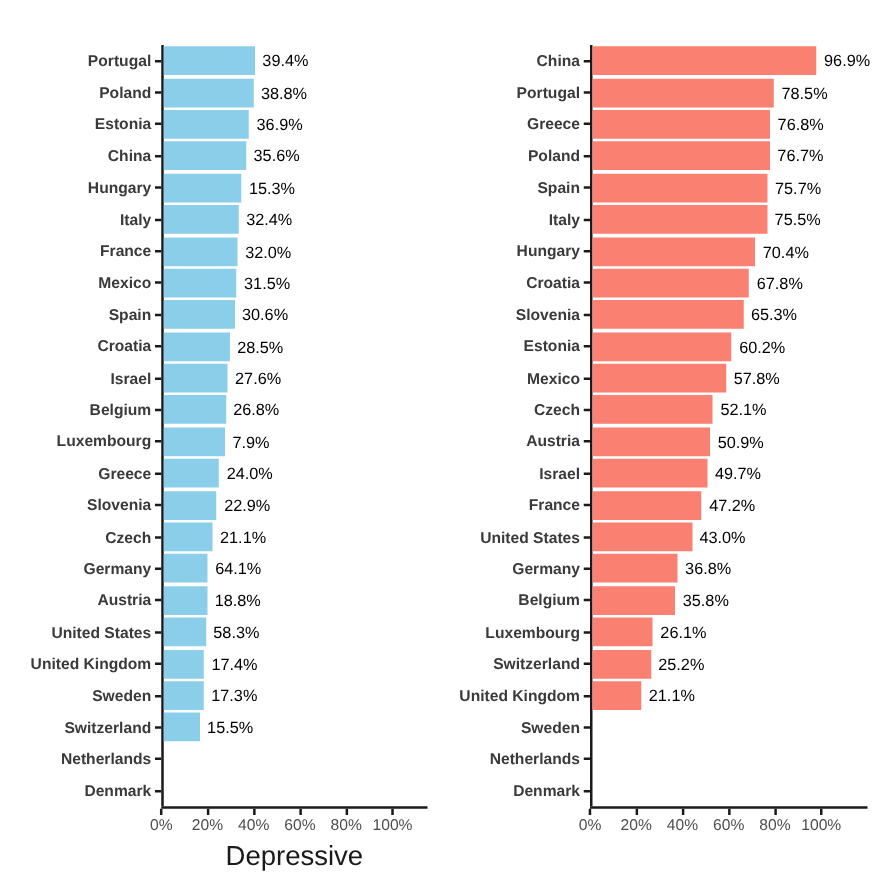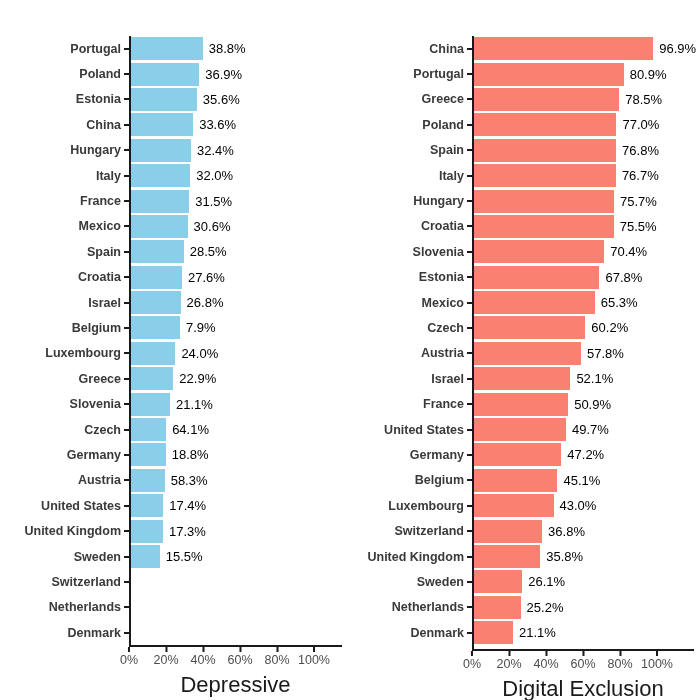--- a/index.html
+++ b/index.html
@@ -166,34 +166,38 @@
               <span class="lbl">Netherlands</span>
               <span class="ytickmark"></span>
             </div>
             <div class="lrow">
               <span class="lbl">Denmark</span>
               <span class="ytickmark"></span>
             </div>
           </div>
         <div class="plot" style="width: 213px;">
             <div class="brow">
+              <div class="bar" style="width: 72.89px; background: rgb(139, 206, 233);"></div>
+              <span class="val">39.4%</span>
+            </div>
+            <div class="brow">
               <div class="bar" style="width: 71.78px; background: rgb(139, 206, 233);"></div>
               <span class="val">38.8%</span>
             </div>
             <div class="brow">
               <div class="bar" style="width: 68.265px; background: rgb(139, 206, 233);"></div>
               <span class="val">36.9%</span>
             </div>
             <div class="brow">
               <div class="bar" style="width: 65.86px; background: rgb(139, 206, 233);"></div>
               <span class="val">35.6%</span>
             </div>
             <div class="brow">
               <div class="bar" style="width: 62.16px; background: rgb(139, 206, 233);"></div>
-              <span class="val">33.6%</span>
+              <span class="val">15.3%</span>
             </div>
             <div class="brow">
               <div class="bar" style="width: 59.94px; background: rgb(139, 206, 233);"></div>
               <span class="val">32.4%</span>
             </div>
             <div class="brow">
               <div class="bar" style="width: 59.2px; background: rgb(139, 206, 233);"></div>
               <span class="val">32.0%</span>
             </div>
             <div class="brow">
@@ -386,32 +390,24 @@
               <span class="lbl">Denmark</span>
               <span class="ytickmark"></span>
             </div>
           </div>
         <div class="plot" style="width: 222px;">
             <div class="brow">
               <div class="bar" style="width: 179.265px; background: rgb(250, 128, 114);"></div>
               <span class="val">96.9%</span>
             </div>
             <div class="brow">
-              <div class="bar" style="width: 149.665px; background: rgb(250, 128, 114);"></div>
-              <span class="val">80.9%</span>
-            </div>
-            <div class="brow">
               <div class="bar" style="width: 145.225px; background: rgb(250, 128, 114);"></div>
               <span class="val">78.5%</span>
             </div>
             <div class="brow">
-              <div class="bar" style="width: 142.45px; background: rgb(250, 128, 114);"></div>
-              <span class="val">77.0%</span>
-            </div>
-            <div class="brow">
               <div class="bar" style="width: 142.08px; background: rgb(250, 128, 114);"></div>
               <span class="val">76.8%</span>
             </div>
             <div class="brow">
               <div class="bar" style="width: 141.895px; background: rgb(250, 128, 114);"></div>
               <span class="val">76.7%</span>
             </div>
             <div class="brow">
               <div class="bar" style="width: 140.045px; background: rgb(250, 128, 114);"></div>
               <span class="val">75.7%</span>
@@ -448,24 +444,20 @@
               <div class="bar" style="width: 94.165px; background: rgb(250, 128, 114);"></div>
               <span class="val">50.9%</span>
             </div>
             <div class="brow">
               <div class="bar" style="width: 91.945px; background: rgb(250, 128, 114);"></div>
               <span class="val">49.7%</span>
             </div>
             <div class="brow">
               <div class="bar" style="width: 87.32px; background: rgb(250, 128, 114);"></div>
               <span class="val">47.2%</span>
-            </div>
-            <div class="brow">
-              <div class="bar" style="width: 83.435px; background: rgb(250, 128, 114);"></div>
-              <span class="val">45.1%</span>
             </div>
             <div class="brow">
               <div class="bar" style="width: 79.55px; background: rgb(250, 128, 114);"></div>
               <span class="val">43.0%</span>
             </div>
             <div class="brow">
               <div class="bar" style="width: 68.08px; background: rgb(250, 128, 114);"></div>
               <span class="val">36.8%</span>
             </div>
             <div class="brow">
@@ -505,17 +497,16 @@
           </div>
           <div class="xtick" style="left: 148px;">
             <div class="xtickmark"></div>
             <div class="xticklbl">80%</div>
           </div>
           <div class="xtick" style="left: 185px;">
             <div class="xtickmark"></div>
             <div class="xticklbl">100%</div>
           </div>
         </div>
-      <div class="xtitle" style="margin-left: 122px; width: 222px;">Digital Exclusion</div>
     </div>
 
   </div>
 </div>
 
 </body></html>

